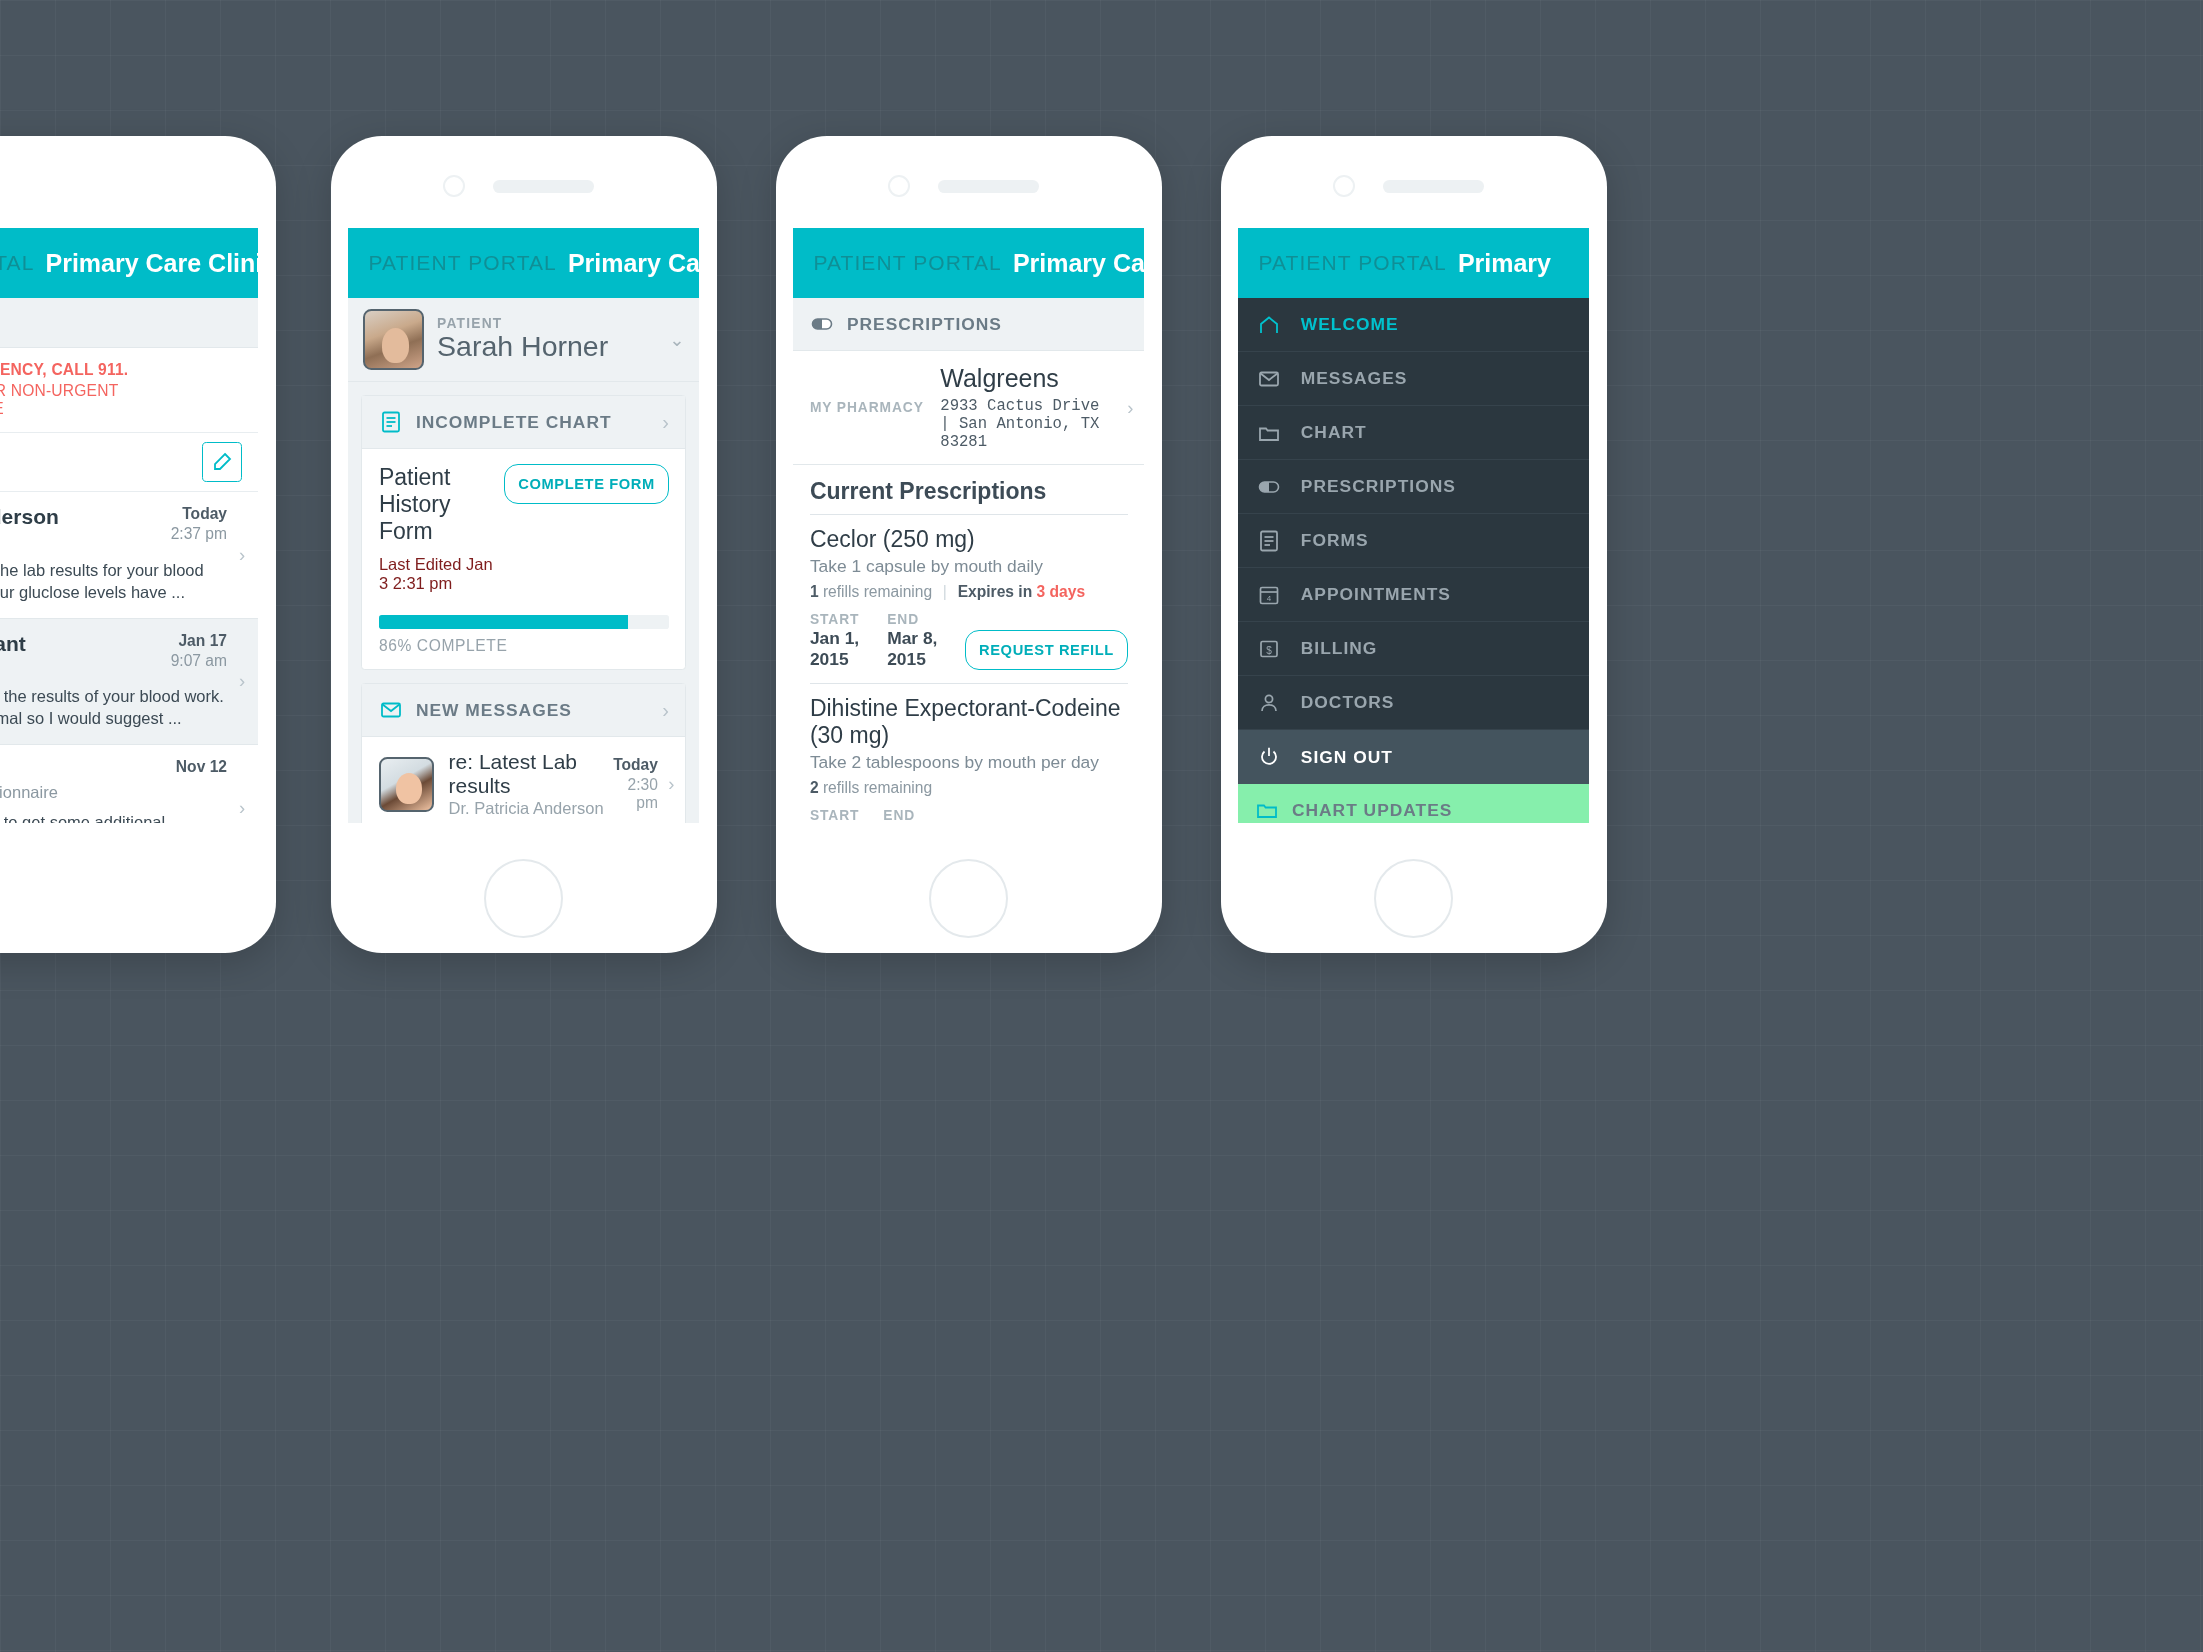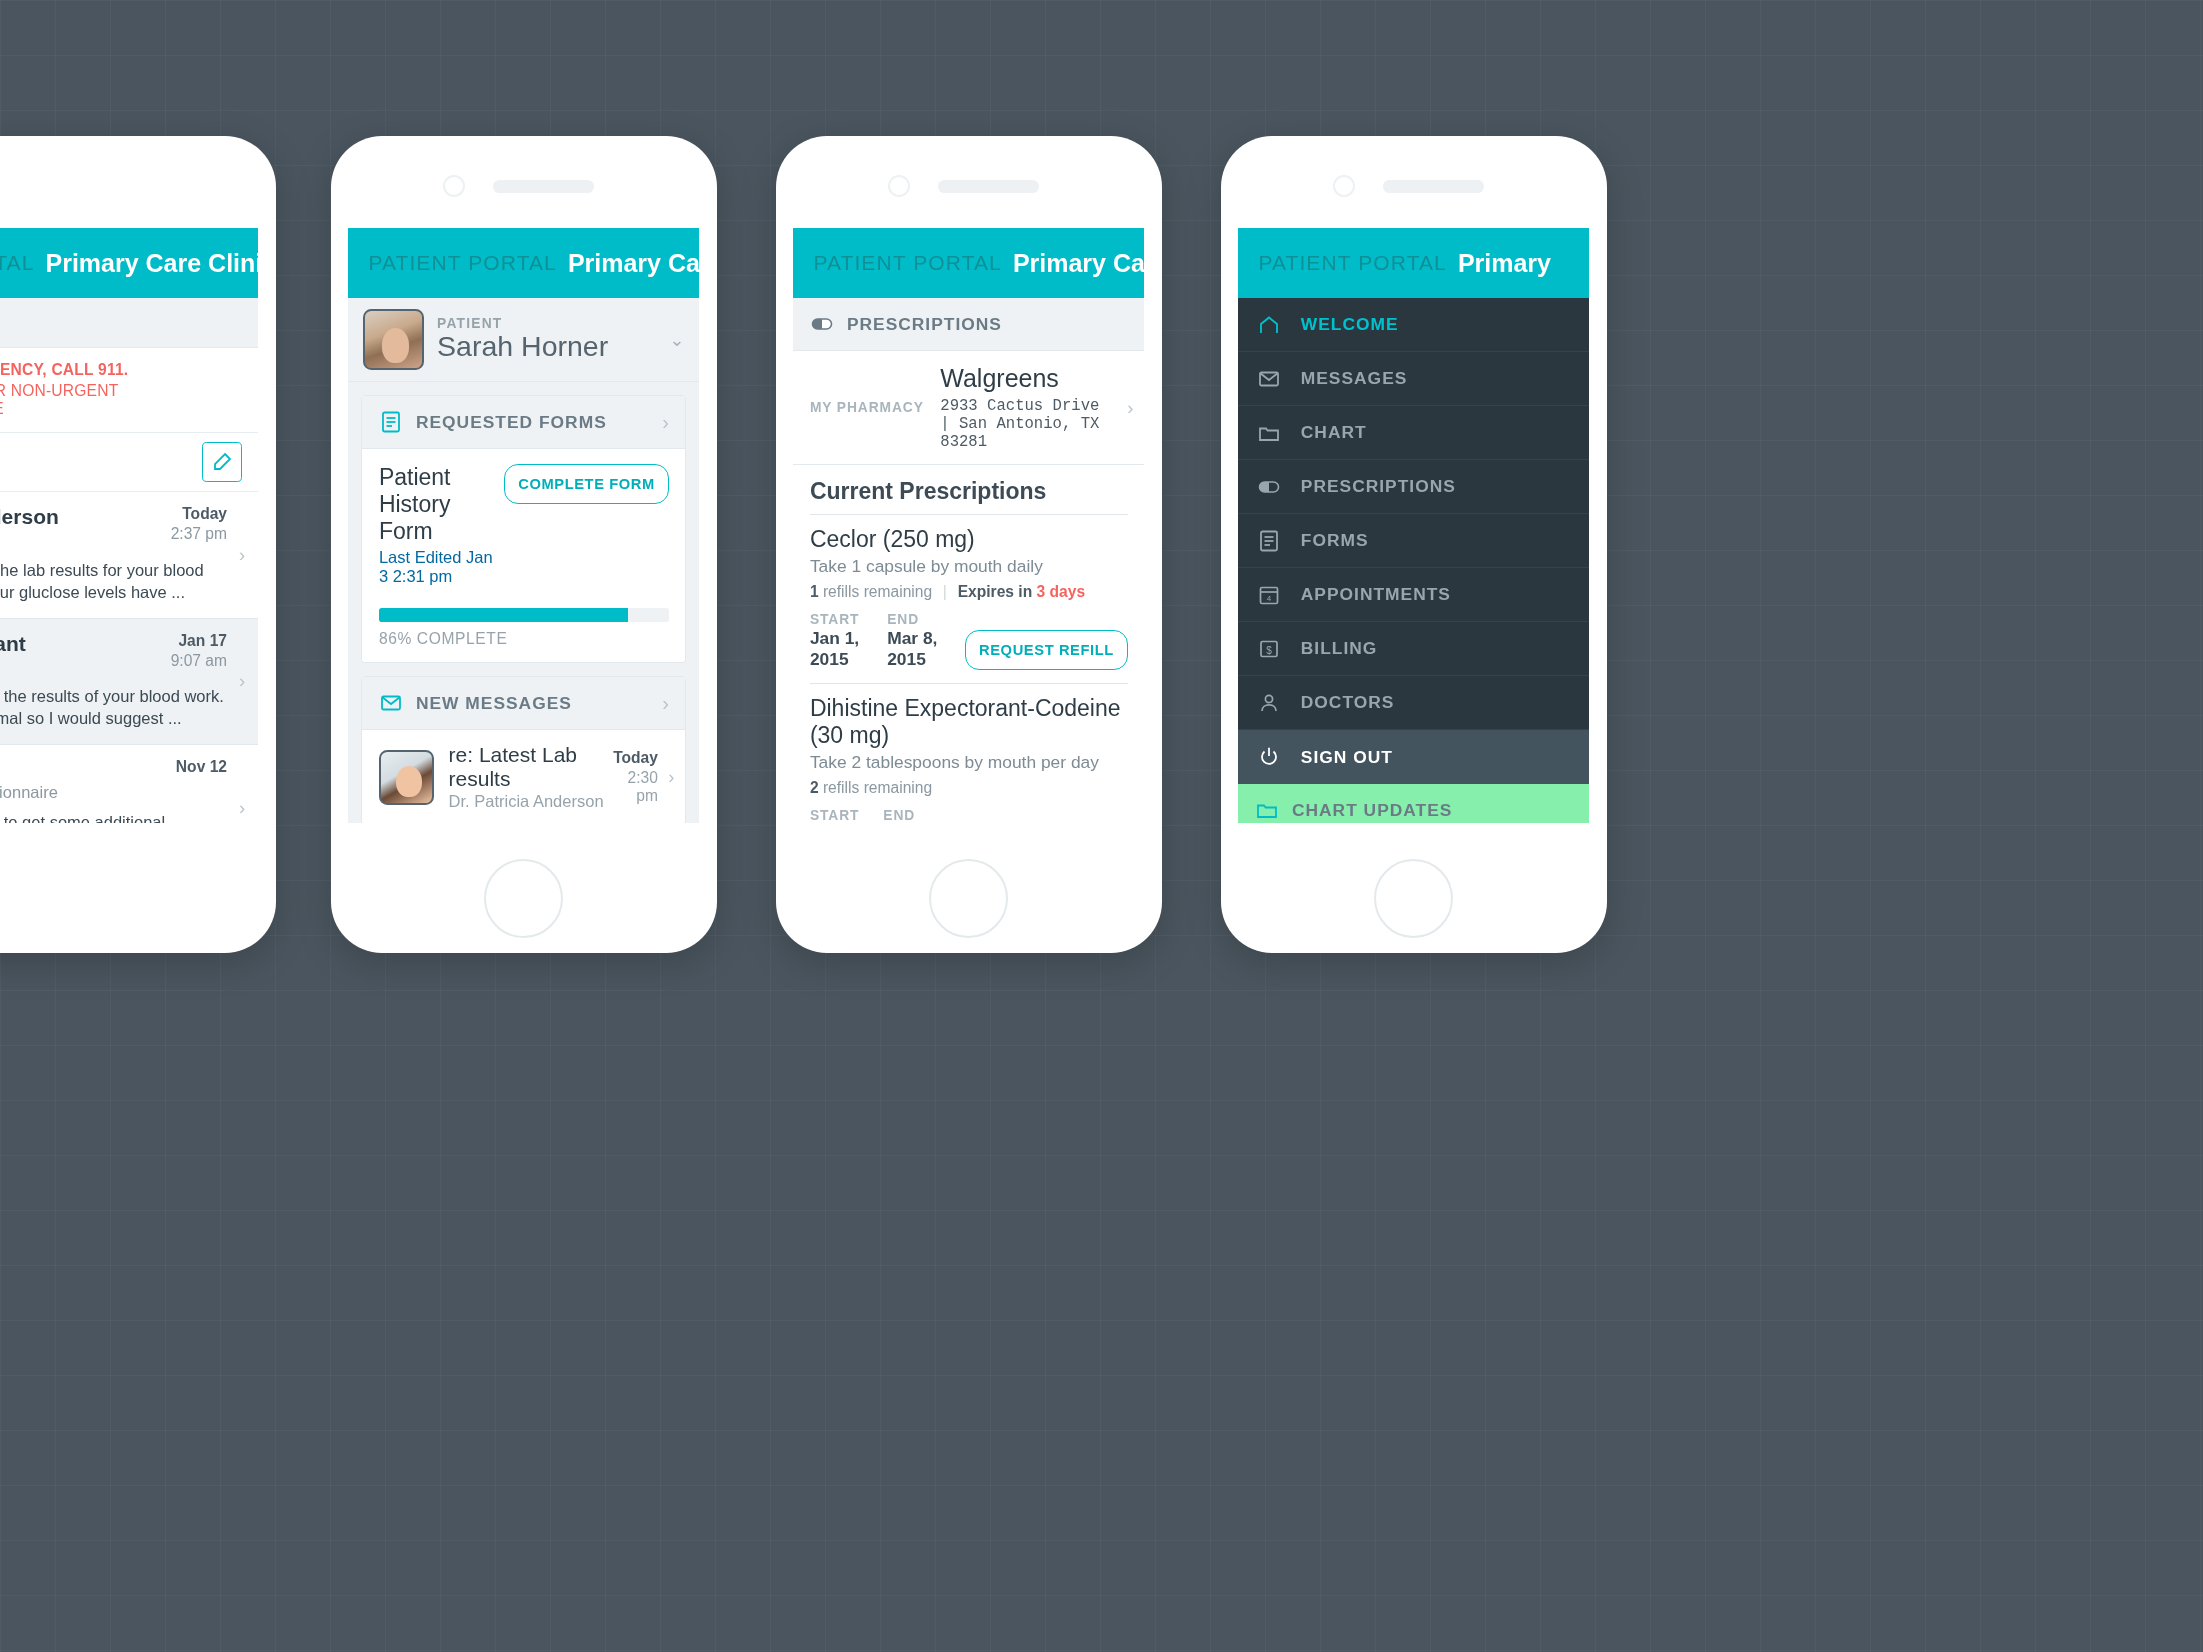--- a/index.html
+++ b/index.html
@@ -111,21 +111,21 @@
   .patientbar { background:#eef2f4; border-bottom:0.9px solid #e2e8eb; display:flex; align-items:center; padding:11px 14.7px; }
   .patientbar .avatar { width:61px; height:61px; border-radius:8.3px; border:2.8px solid #55646e; flex:none;
     background: linear-gradient(160deg,#d9cfc4 0%,#c9a98b 38%,#8f6f55 62%,#cfa489 100%); overflow:hidden; position:relative; }
   .patientbar .avatar::after{content:"";position:absolute;left:16.5px;top:16.5px;width:27.5px;height:35px;border-radius:50% 50% 45% 45%;background:#e3bb9c;}
   .patientbar .who { margin-left:13px; }
   .patientbar .who .lbl { font-size:13.8px; letter-spacing:1.2px; color:#97a3ab; font-weight:bold; }
   .patientbar .who .nm { font-size:28.5px; color:#55646e; margin-top:-1.8px; }
   .patientbar .caret { margin-left:auto; color:#a9b5bc; font-size:18.4px; }
   .formrow { padding:14.7px 16.5px 5.5px; }
   .formrow .fname { font-size:23px; color:#2f3d47; }
-  .formrow .fedit { font-size:16.5px; color:#0369a1; margin-top:3px; }
+  .formrow .fedit { font-size:16.5px; color:#7f1d1d; margin-top:10px; }
   .btn-outline { border:1.8px solid #00bcc8; color:#00aeb9; background:#fff; font-weight:bold; letter-spacing:0.6px;
     font-size:14.7px; padding:11px 13px; border-radius:14px; white-space:nowrap; }
   .progress { height:14.7px; background:#eef2f4; border-radius:2.8px; margin:16.5px 16.5px 0; overflow:hidden; }
   .progress > i { display:block; height:100%; background:#00bcc8; }
   .pct { font-size:15.6px; color:#97a3ab; letter-spacing:0.6px; padding:7.3px 16.5px 14.7px; }
   .msgrow { display:flex; align-items:center; padding:13px 27.5px 13px 16.5px; position:relative; }
   .msgrow .docav { width:55px; height:55px; border-radius:8.3px; border:2.8px solid #55646e; flex:none;
     background: linear-gradient(150deg,#e9eef1 0%,#d3dce1 40%,#6b4a36 60%,#f0c3a3 100%); position:relative; overflow:hidden; }
   .msgrow .docav::after{content:"";position:absolute;left:14.7px;top:14.7px;width:26px;height:31px;border-radius:50% 50% 45% 45%;background:#f0c3a3;}
   .msgrow .mtxt { margin-left:14.7px; }
@@ -261,21 +261,21 @@
     </div>
 
     <div class="card">
       <div class="cardhead">
         <svg class="ico" viewBox="0 0 24 24" fill="none" stroke="#00bcc8" stroke-width="1.8">
           <rect x="4" y="2.5" width="16" height="19" rx="1.5"></rect>
             <line x1="7.5" y1="8" x2="16.5" y2="8"></line>
           <line x1="7.5" y1="12" x2="16.5" y2="12"></line>
             <line x1="7.5" y1="16" x2="13" y2="16"></line>
         </svg>
-        <span class="ttl">REQUESTED FORMS</span>
+        <span class="ttl">INCOMPLETE CHART</span>
         <span class="chev">›</span>
       </div>
       <div class="formrow" style="display:flex;align-items:flex-start;">
         <div style="flex:1">
           <div class="fname">Patient History Form</div>
           <div class="fedit">Last Edited Jan 3  2:31 pm</div>
         </div>
         <button class="btn-outline">COMPLETE FORM</button>
       </div>
       <div class="progress">

